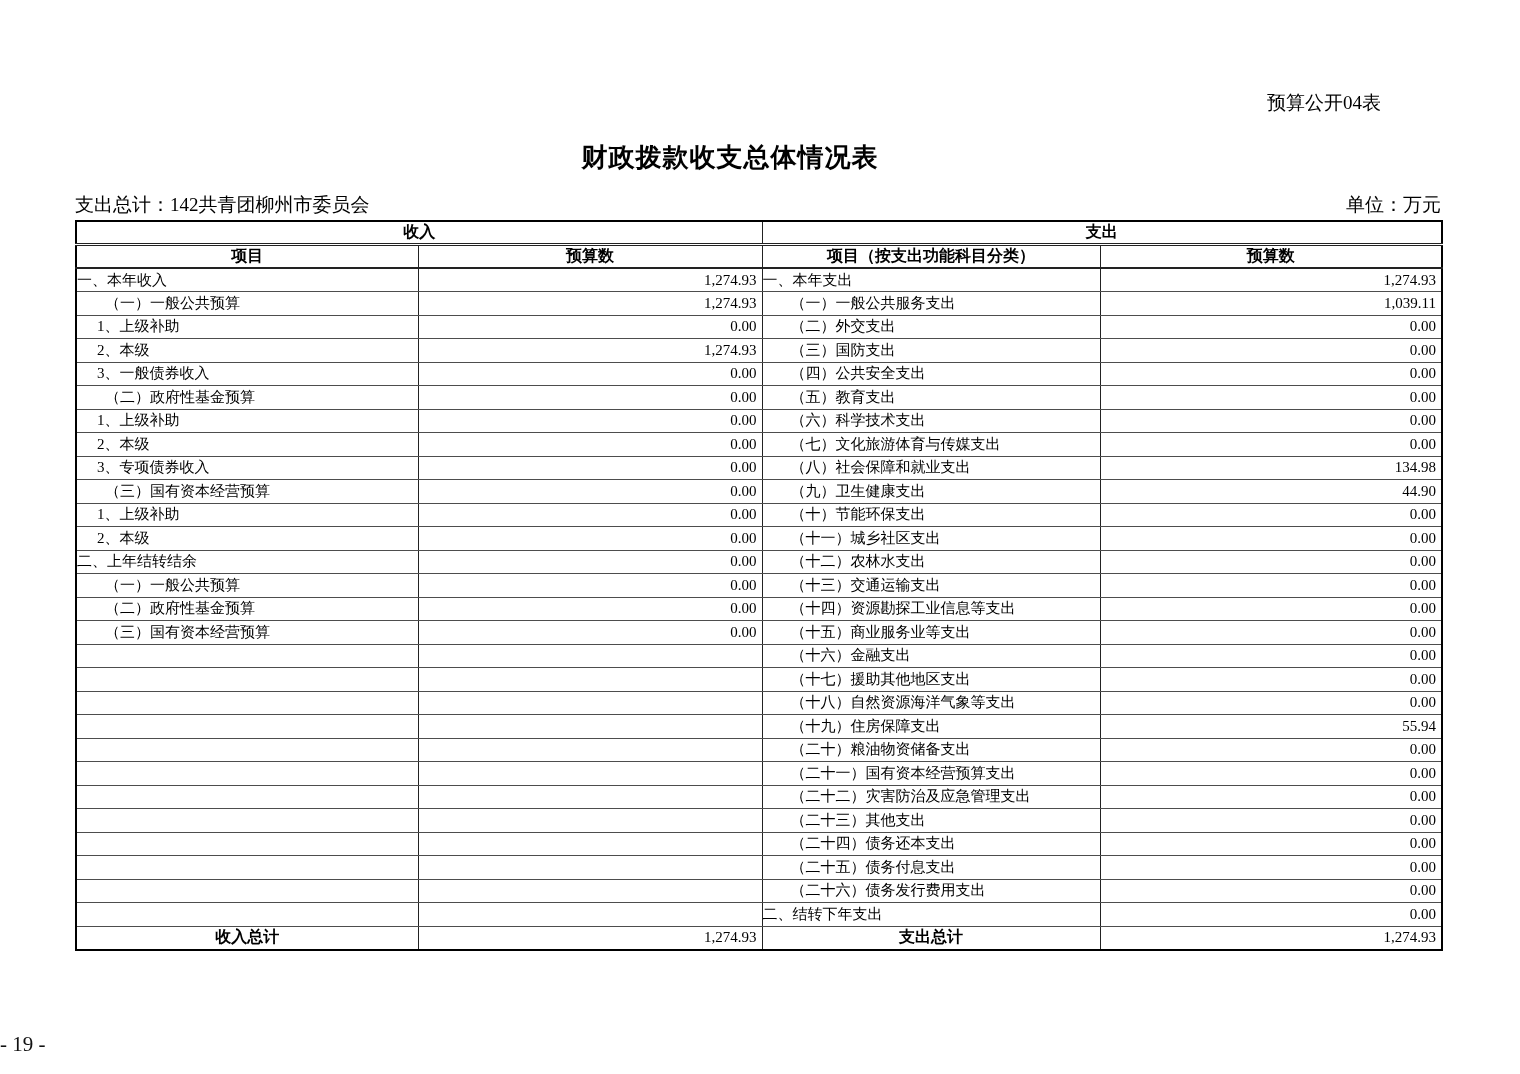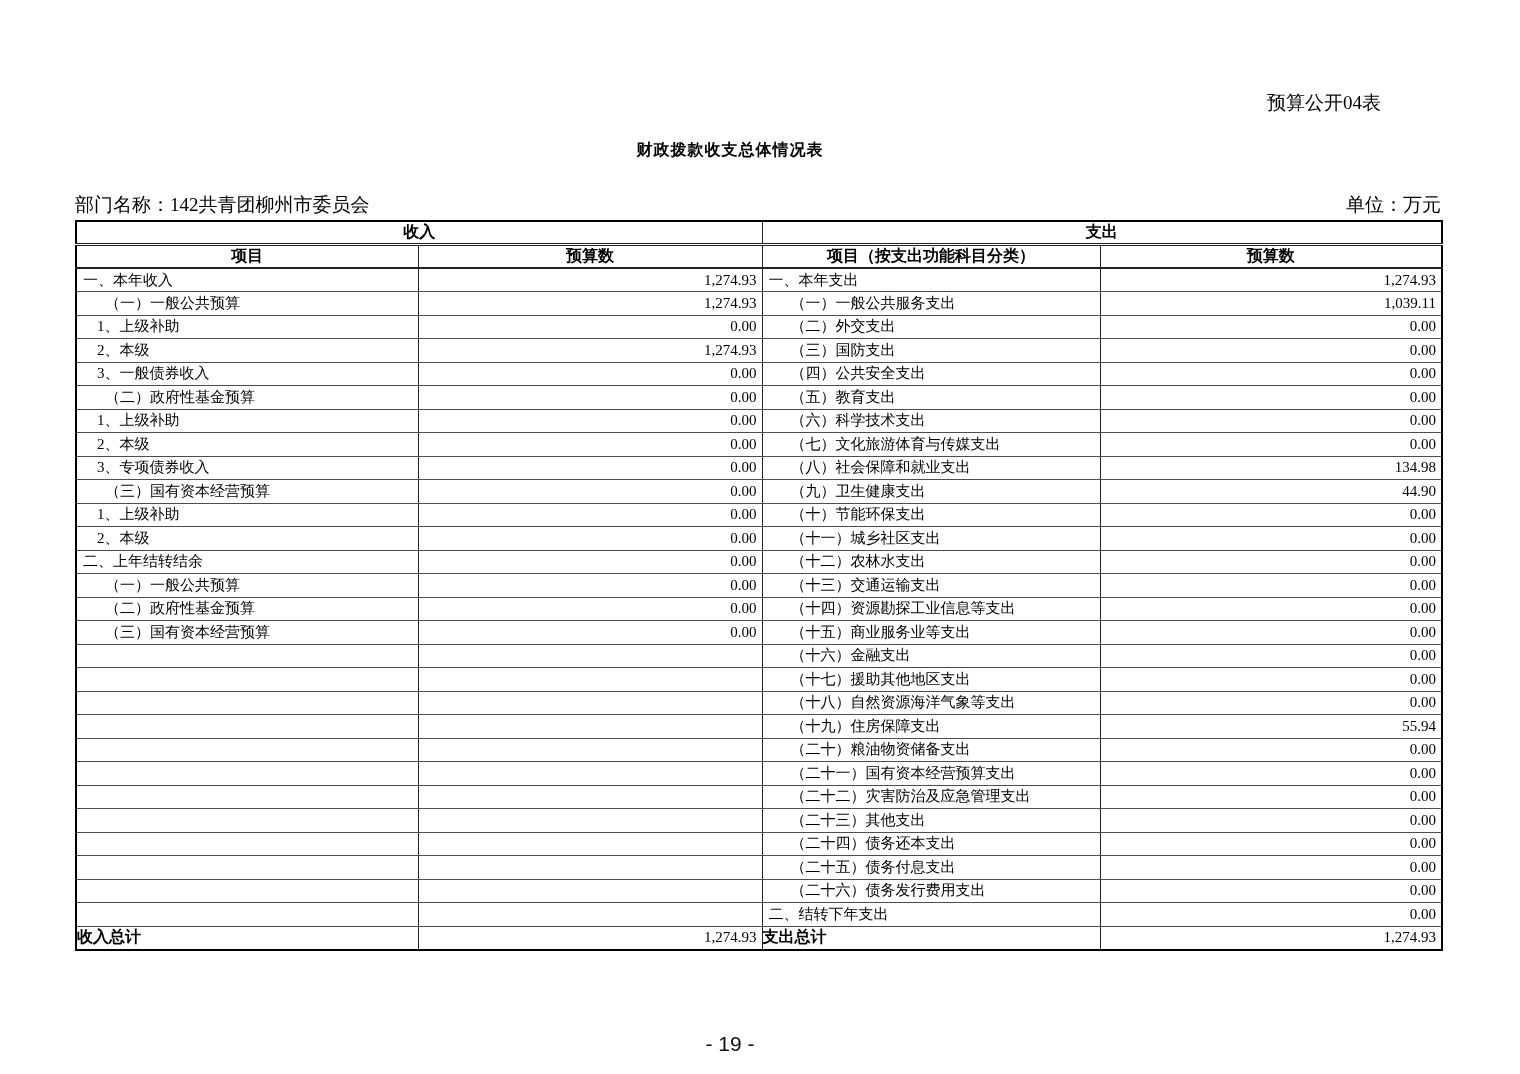--- a/index.html
+++ b/index.html
@@ -18,21 +18,21 @@
     top: 90px;
     right: 79px;
     font-size: 19px;
   }
   .title {
     position: absolute;
     top: 140px;
     left: 0;
     width: 100%;
     text-align: center;
-    font-size: 16px;
+    font-size: 26px;
     font-weight: bold;
     letter-spacing: 1px;
   }
   .meta-row {
     position: absolute;
     top: 192px;
     left: 75px;
     width: 1366px;
     display: flex;
     justify-content: space-between;
@@ -65,52 +65,53 @@
   }
   tr.col-header th {
     height: 23px;
     font-size: 16px;
     font-weight: bold;
     text-align: center;
     border-bottom: 2px solid #222222;
   }
   tbody td { height: 23.5px; }
   td.label { text-align: left; }
-  td.label.ind0 { padding-left: 6px; }
+  td.label.ind0 { }
   td.label.ind1 { padding-left: 28px; }
   td.label.ind2 { padding-left: 20px; }
   td.num { text-align: right; padding-right: 5px; padding-left: 21px; }
   tr.total-row td { height: 24px; }
   tr.total-row td.total {
+    text-align: center;
     font-weight: bold;
     font-size: 16px;
     padding-left: 0;
   }
   .page-number {
     position: absolute;
     top: 1032px;
     left: 0;
     width: 100%;
-    text-align: center;
-    font-family: Liberation Sans, sans-serif;
+    text-align: left;
+    font-family: Liberation Serif, serif;
     font-size: 21px;
     color: #111111;
   }
 </style>
 </head>
 <body>
 
 <div class="page">
 
   <div class="doc-label">预算公开04表</div>
 
   <div class="title">财政拨款收支总体情况表</div>
 
   <div class="meta-row">
-    <span>部门名称：142共青团柳州市委员会</span>
+    <span>支出总计：142共青团柳州市委员会</span>
     <span>单位：万元</span>
   </div>
 
   <table class="budget">
     <colgroup>
       <col style="width:342px">
       <col style="width:344px">
       <col style="width:338px">
       <col style="width:342px">
     </colgroup>

